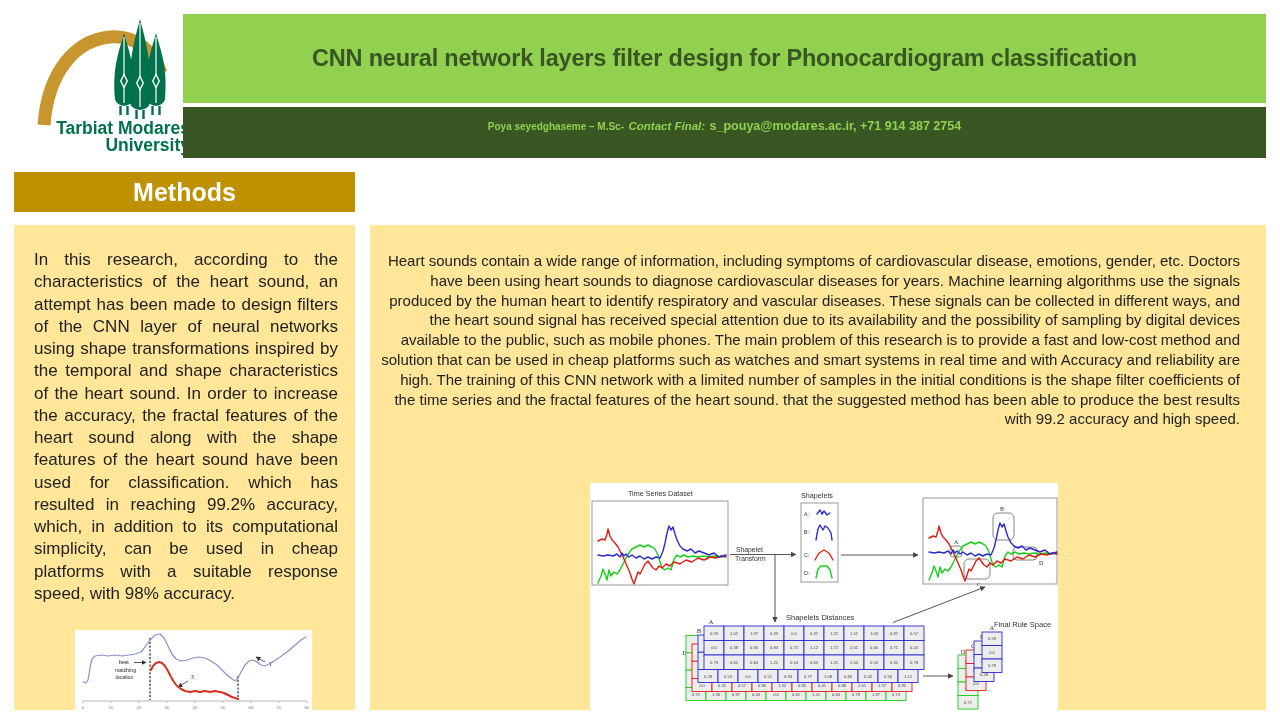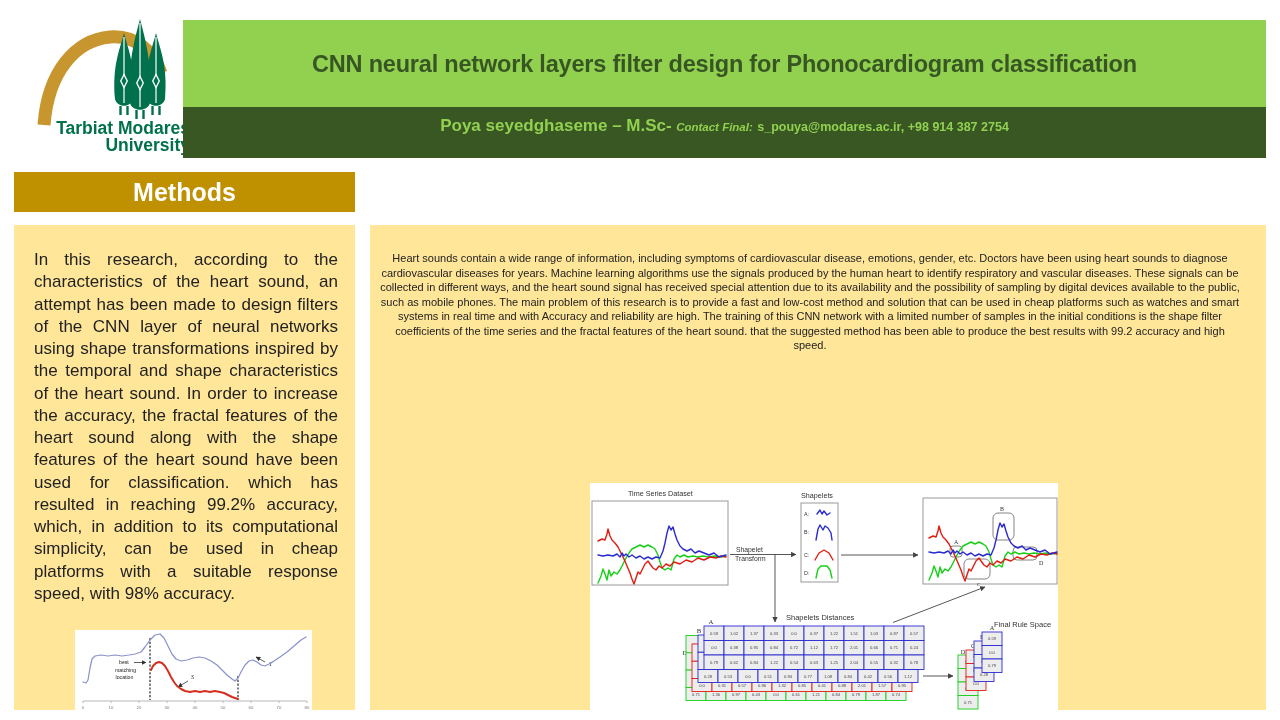--- a/index.html
+++ b/index.html
@@ -1,34 +1,34 @@
 <!DOCTYPE html>
 <html><head>
 <meta charset="utf-8">
 <style>
   html,body{margin:0;padding:0;background:#fff;}
   .page{position:relative;width:1280px;height:720px;background:#ffffff;overflow:hidden;
         font-family:"Liberation Sans",sans-serif;}
-  .title-bar{position:absolute;left:183px;top:20px;width:1083px;height:89px;background:#92D050;
+  .title-bar{position:absolute;left:183px;top:14px;width:1083px;height:89px;background:#92D050;
         color:#375623;display:flex;flex-direction:column;justify-content:center;align-items:center;
         font-weight:bold;font-size:23.5px;line-height:1.52;text-align:center;letter-spacing:-0.2px;}
   .author-bar{position:absolute;left:183px;top:107px;width:1083px;height:51px;background:#385723;
         color:#92D050;text-align:center;padding-top:9px;box-sizing:border-box;}
-  .author-name{font-weight:bold;font-size:17px;}
+  .author-name{font-weight:bold;font-size:10px;}
   .contact-label{font-weight:bold;font-style:italic;font-size:11.5px;}
   .contact-value{font-weight:bold;font-size:12.5px;}
   .section-header{position:absolute;top:172px;height:40px;background:#BF9000;color:#ffffff;
         font-weight:bold;font-size:25px;display:flex;align-items:center;justify-content:center;text-align:right;}
   #methods-header{left:14px;width:341px;}
   #outcomes-header{left:370px;width:896px;}
   .panel{position:absolute;top:225px;height:485px;background:#FFE699;}
   #methods-panel{left:14px;width:341px;}
   #outcomes-panel{left:370px;width:896px;}
   .methods-text{margin:24px 17px 0 20px;font-size:17px;line-height:1.31;text-align:justify;color:#222;}
-  .outcomes-text{margin:26px 26px 0 10px;font-size:11px;line-height:1.32;text-align:center;color:#222;}
+  .outcomes-text{margin:26px 26px 0 10px;font-size:15px;line-height:1.32;text-align:right;color:#222;}
   .figure{position:absolute;background:#ffffff;display:block;}
   #fig1{left:75px;top:630px;width:237px;height:82px;}
   #fig2{left:590px;top:483px;width:468px;height:227px;}
   #logo{position:absolute;left:22px;top:3px;width:170px;height:160px;}
   svg text{font-family:"Liberation Sans",sans-serif;}
   .serif{font-family:"Liberation Serif",serif;}
 </style>
 </head>
 <body>
 
@@ -68,21 +68,21 @@
     <text x="168" y="148" text-anchor="end" font-size="17.5" font-weight="bold" fill="#00714C">University</text>
   </svg>
 
   <div class="title-bar">
     <div>CNN neural network layers filter design for Phonocardiogram classification</div>
   </div>
 
   <div class="author-bar">
     <span class="author-name">Poya seyedghaseme – M.Sc-</span>
     <span class="contact-label">Contact Final:</span>
-    <span class="contact-value">s_pouya@modares.ac.ir, +98 914 387 2754</span>
+    <span class="contact-value">s_pouya@modares.ac.ir, +71 914 387 2754</span>
   </div>
 
   <div id="methods-header" class="section-header">
     <span>Methods</span>
   </div>
 
   <div id="methods-panel" class="panel">
     <div class="methods-text">In this research, according to the characteristics of the heart sound, an attempt has been made to design filters of the CNN layer of neural networks using shape transformations inspired by the temporal and shape characteristics of the heart sound. In order to increase the accuracy, the fractal features of the heart sound along with the shape features of the heart sound have been used for classification. which has resulted in reaching 99.2% accuracy, which, in addition to its computational simplicity, can be used in cheap platforms with a suitable response speed, with 98% accuracy.</div>
   </div>
   <div id="outcomes-panel" class="panel">

